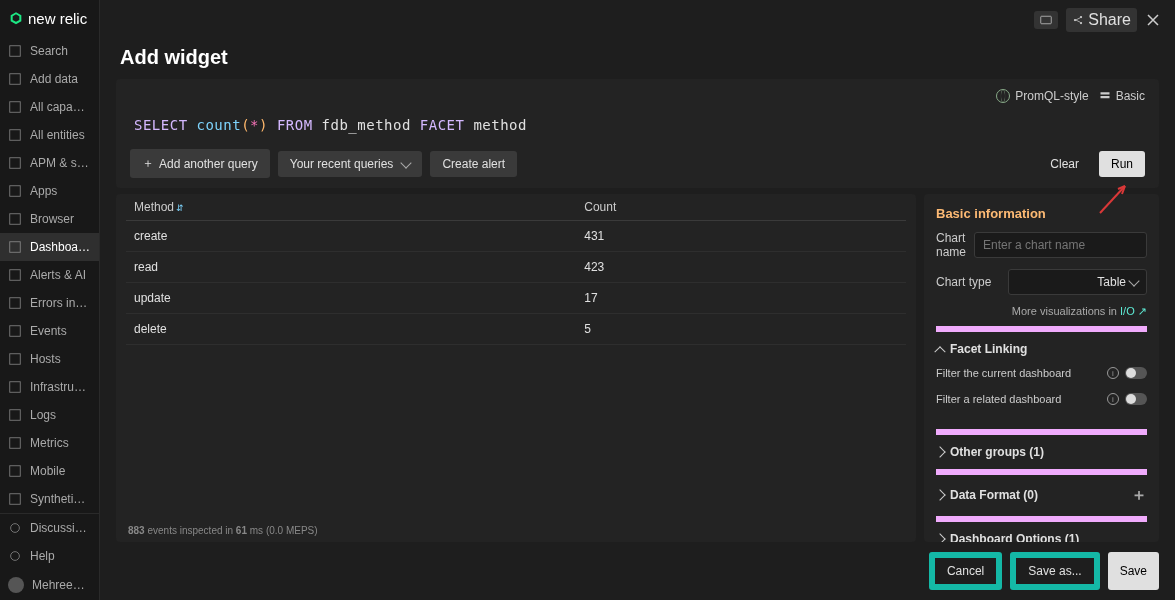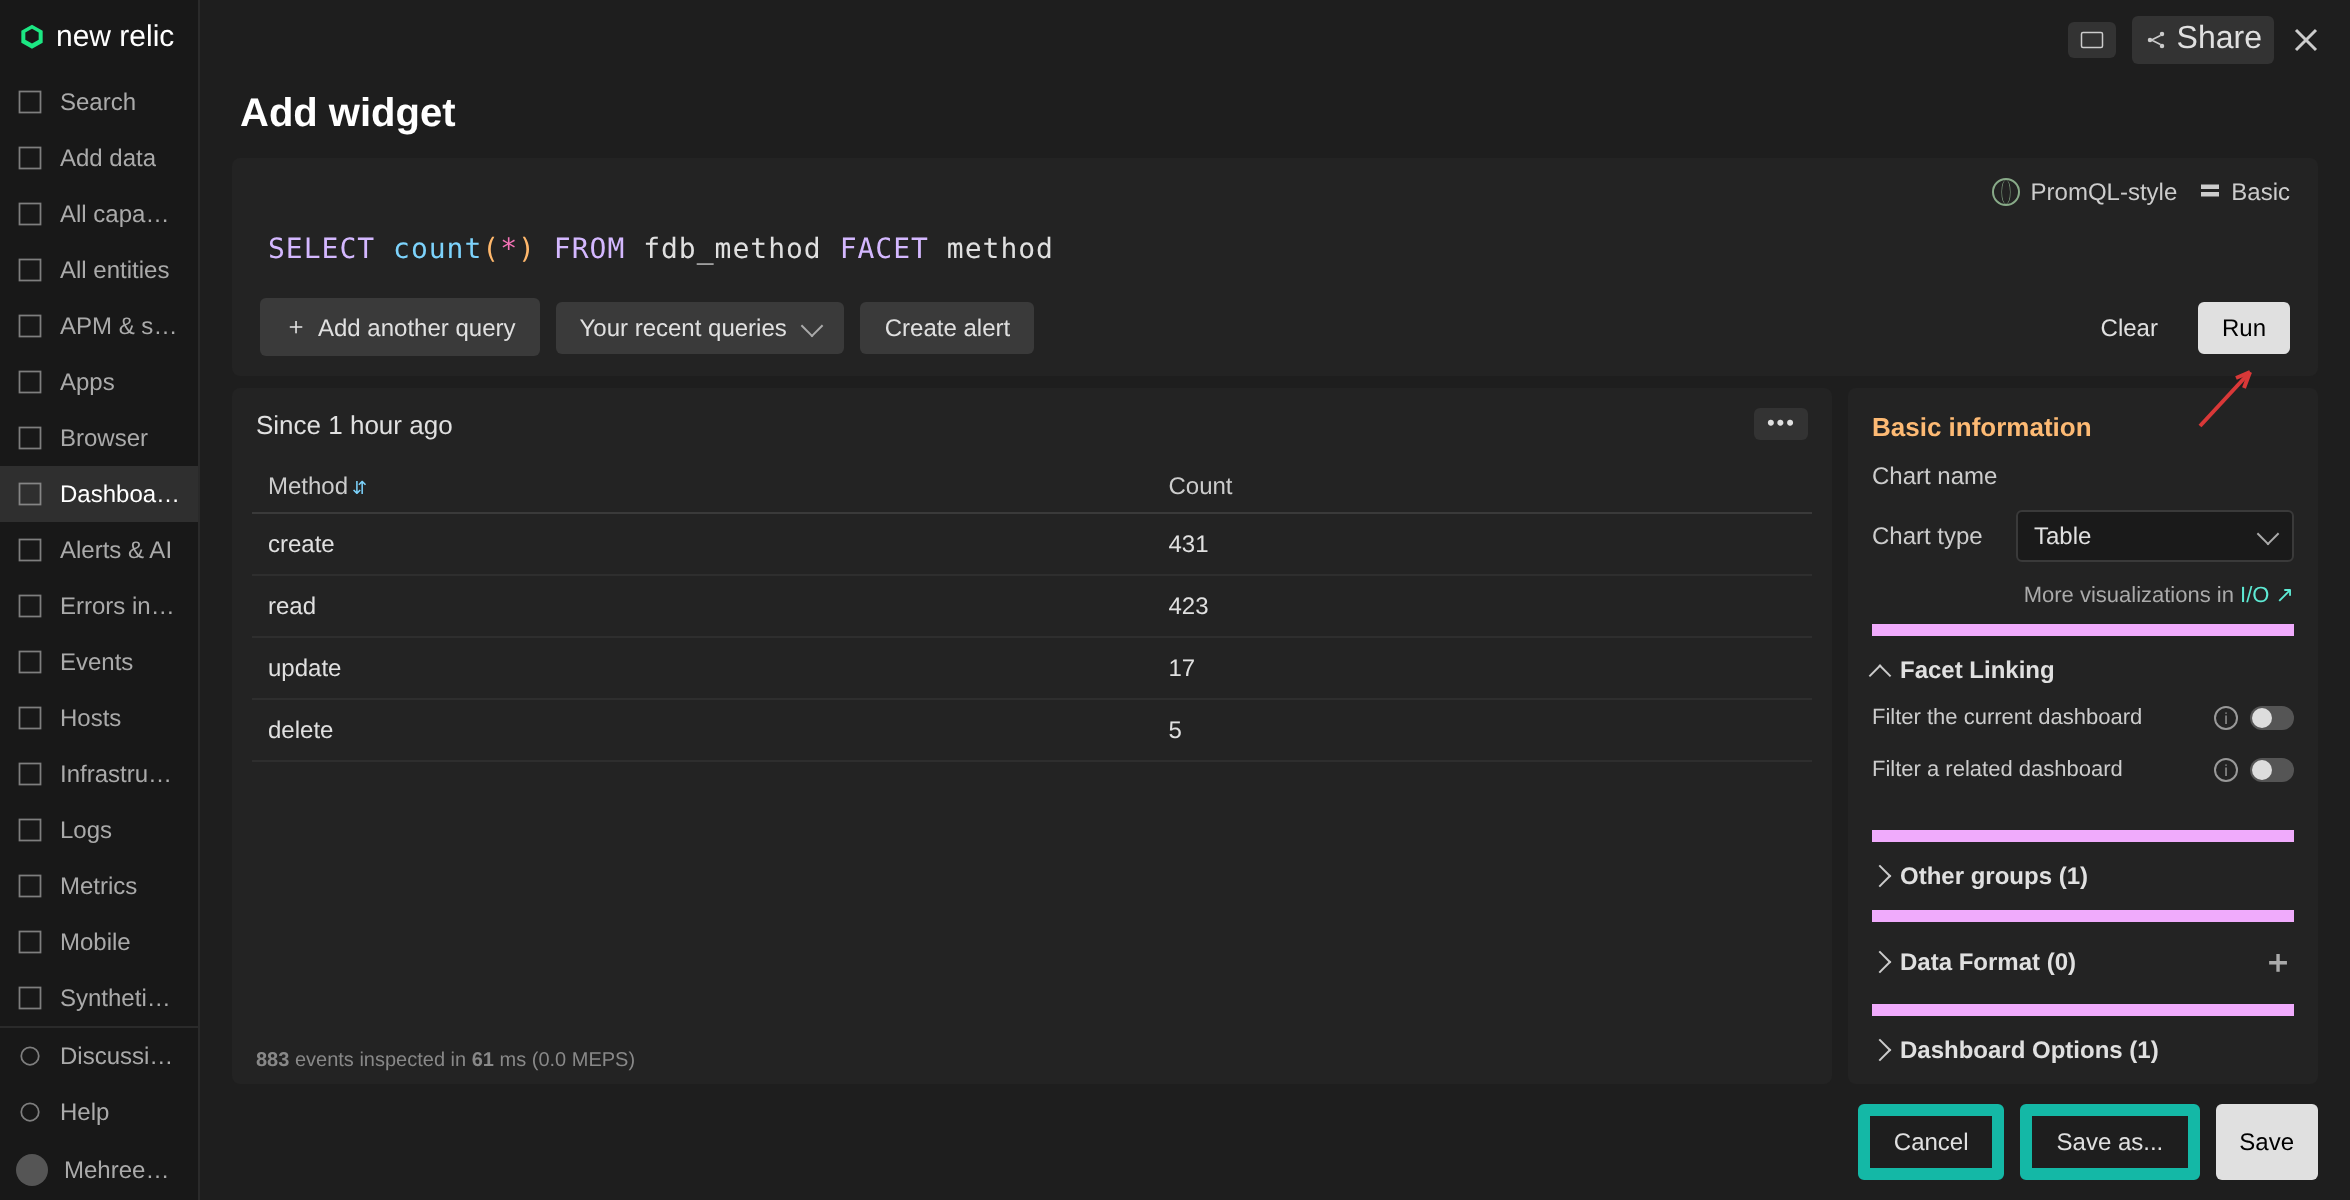--- a/index.html
+++ b/index.html
@@ -44,21 +44,21 @@
     table { width: calc(100% - 20px); margin: 0 10px; border-collapse: collapse; }
     th { text-align: left; font-weight: 500; font-size: 12px; color: #ccc; padding: 6px 8px; border-bottom: 1px solid #3a3a3a; }
     td { padding: 8px; border-bottom: 1px solid #2e2e2e; font-size: 12px; }
     .sort { font-size: 9px; color: #7dd3fc; margin-left: 2px; }
     .result-ftr { margin-top: auto; padding: 6px 12px; font-size: 10px; color: #888; }
     .config-panel { width: 235px; background: #232323; border-radius: 4px; padding: 12px; overflow: auto; }
     .section-title { font-size: 13px; font-weight: 600; margin-bottom: 10px; color: #fdba74; }
     .field-row { display: flex; align-items: center; margin-bottom: 10px; gap: 0; }
     .field-label { width: 72px; font-size: 12px; color: #ccc; }
     .field-input { flex: 1; background: #1a1a1a; border: 1px solid #3a3a3a; border-radius: 3px; padding: 5px 8px; color: #e0e0e0; font-size: 12px; }
-    .field-select { flex: 1; background: #1a1a1a; border: 1px solid #3a3a3a; border-radius: 3px; padding: 5px 8px; color: #e0e0e0; font-size: 12px; display: flex; justify-content: space-between; align-items: center; cursor: pointer; }
+    .field-select { flex: 1; background: #1a1a1a; border: 1px solid #3a3a3a; border-radius: 3px; padding: 5px 8px; color: #e0e0e0; font-size: 12px; display: flex; justify-content: flex-end; align-items: center; cursor: pointer; }
     .more-link { text-align: right; font-size: 11px; color: #aaa; margin-bottom: 8px; }
     .io-link { color: #5eead4; }
     .accordion { border-top: 6px solid #f0abfc; padding: 10px 0; }
     .acc-hdr { display: flex; align-items: center; gap: 6px; font-size: 12px; font-weight: 600; cursor: pointer; }
     .acc-chev { width: 8px; height: 8px; transform: rotate(45deg); border-right: 1.5px solid #ccc; border-bottom: 1.5px solid #ccc; }
     .acc-hdr.open .acc-chev { transform: rotate(-135deg) translate(-2px, -2px); }
     .acc-body { margin-top: 10px; }
     .toggle-row { display: flex; align-items: center; gap: 6px; margin-bottom: 12px; font-size: 11px; }
     .toggle-label { flex: 1; color: #ccc; line-height: 1.3; }
     .info-icon { width: 12px; height: 12px; border: 1.2px solid #999; border-radius: 50%; font-size: 8px; display: flex; align-items: center; justify-content: center; color: #999; }
@@ -262,24 +262,20 @@
         </button>
         <button class="btn">Create alert</button>
         <div class="spacer"></div>
         <button class="btn btn-ghost">Clear</button>
         <button class="btn btn-primary" style="position:relative">Run</button>
       </div>
     </div>
 
     <div class="content-row">
       <div class="result-panel">
-        <div class="result-hdr">
-          <span>Since 1 hour ago</span>
-          <span class="dots">•••</span>
-        </div>
         <table>
           <thead>
             <tr>
               <th><span>Method</span><span class="sort">⇵</span></th>
               <th>Count</th>
             </tr>
           </thead>
           <tbody id="tbody">
               <tr>
                 <td>create</td>
@@ -301,20 +297,21 @@
         </table>
         <div class="result-ftr">
           <b>883</b><span> events inspected in </span><b>61</b><span> ms </span><span>(0.0</span><span> MEPS)</span>
         </div>
       </div>
 
       <div class="config-panel">
         <div class="section-title">Basic information</div>
         <div class="field-row">
           <span class="field-label">Chart name</span>
+          <input class="field-input" placeholder="Enter a chart name" style="">
         </div>
         <div class="field-row">
           <span class="field-label">Chart type</span>
           <div class="field-select">
             <span>Table</span>
             <span class="chev-down"></span>
           </div>
         </div>
         <div class="more-link">
           <span>More visualizations in </span><span class="io-link">I/O</span><span style="color:#5eead4"> ↗</span>

